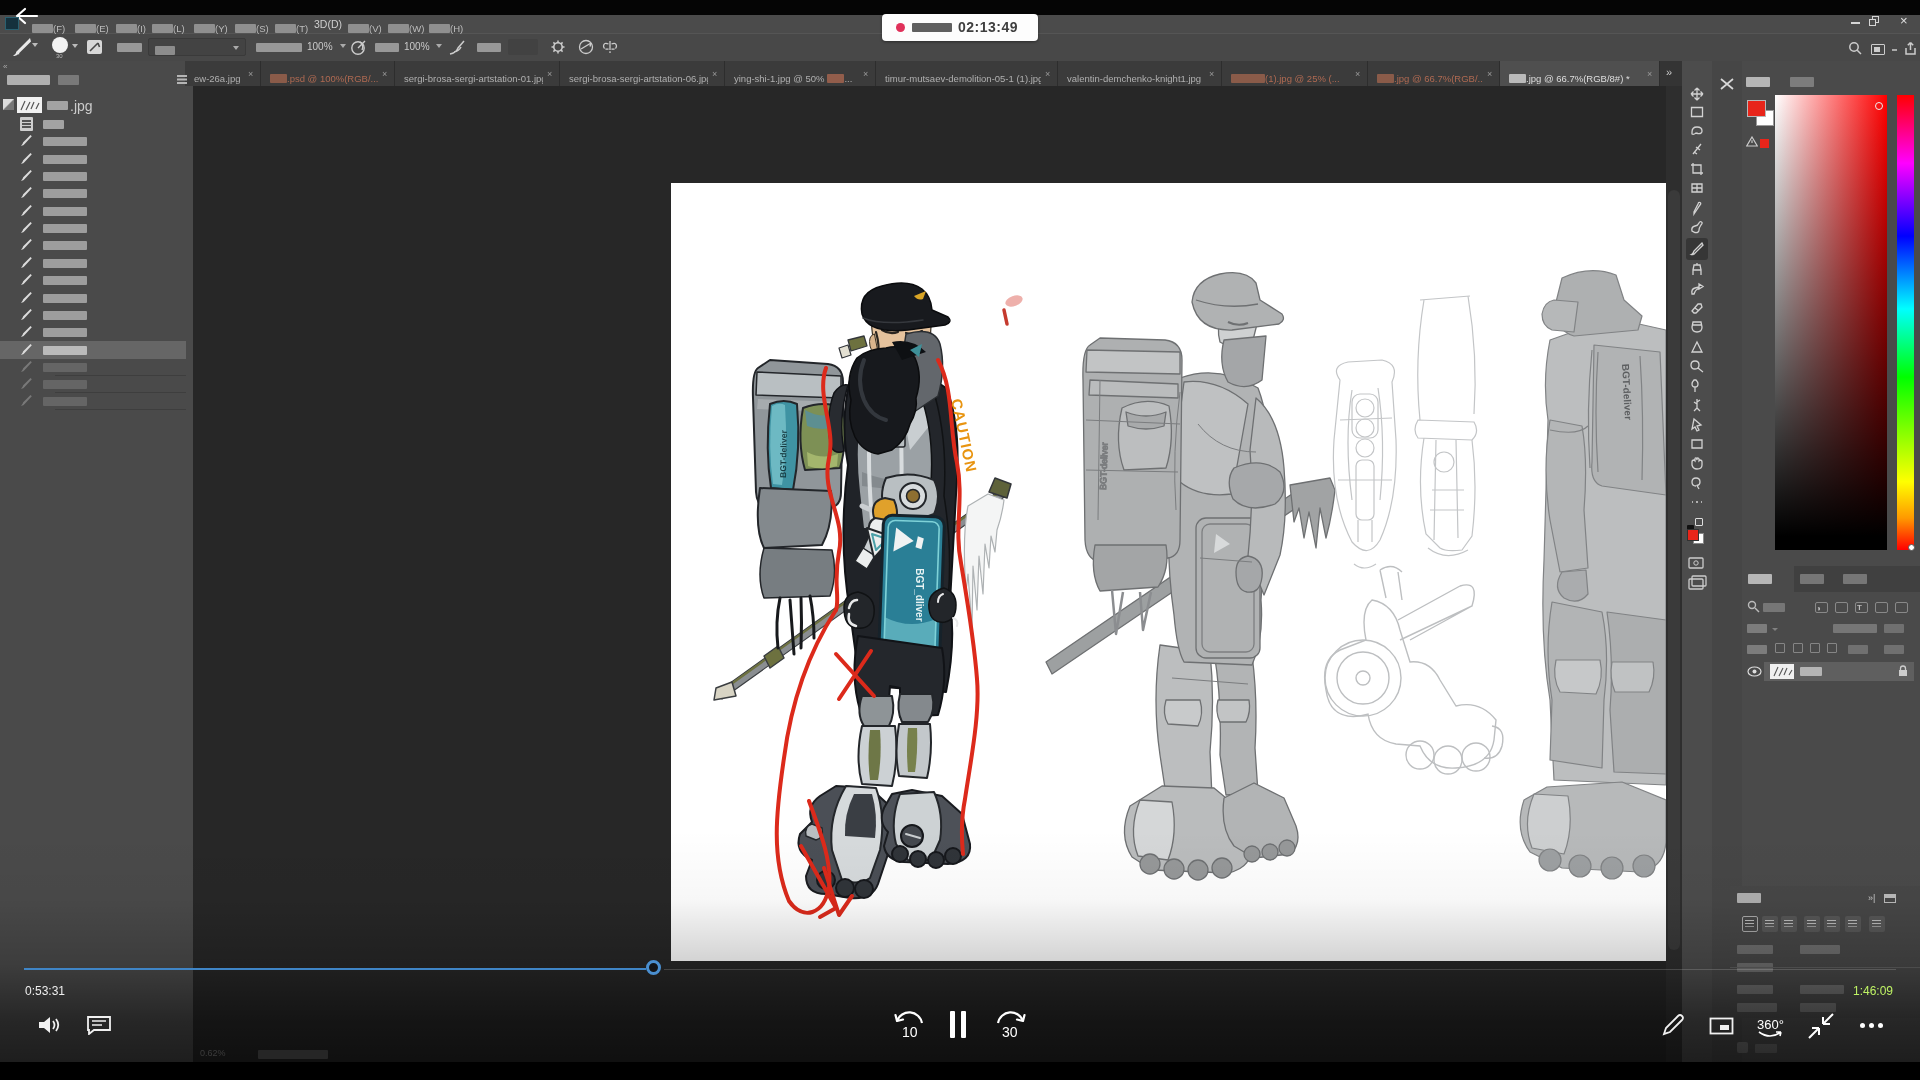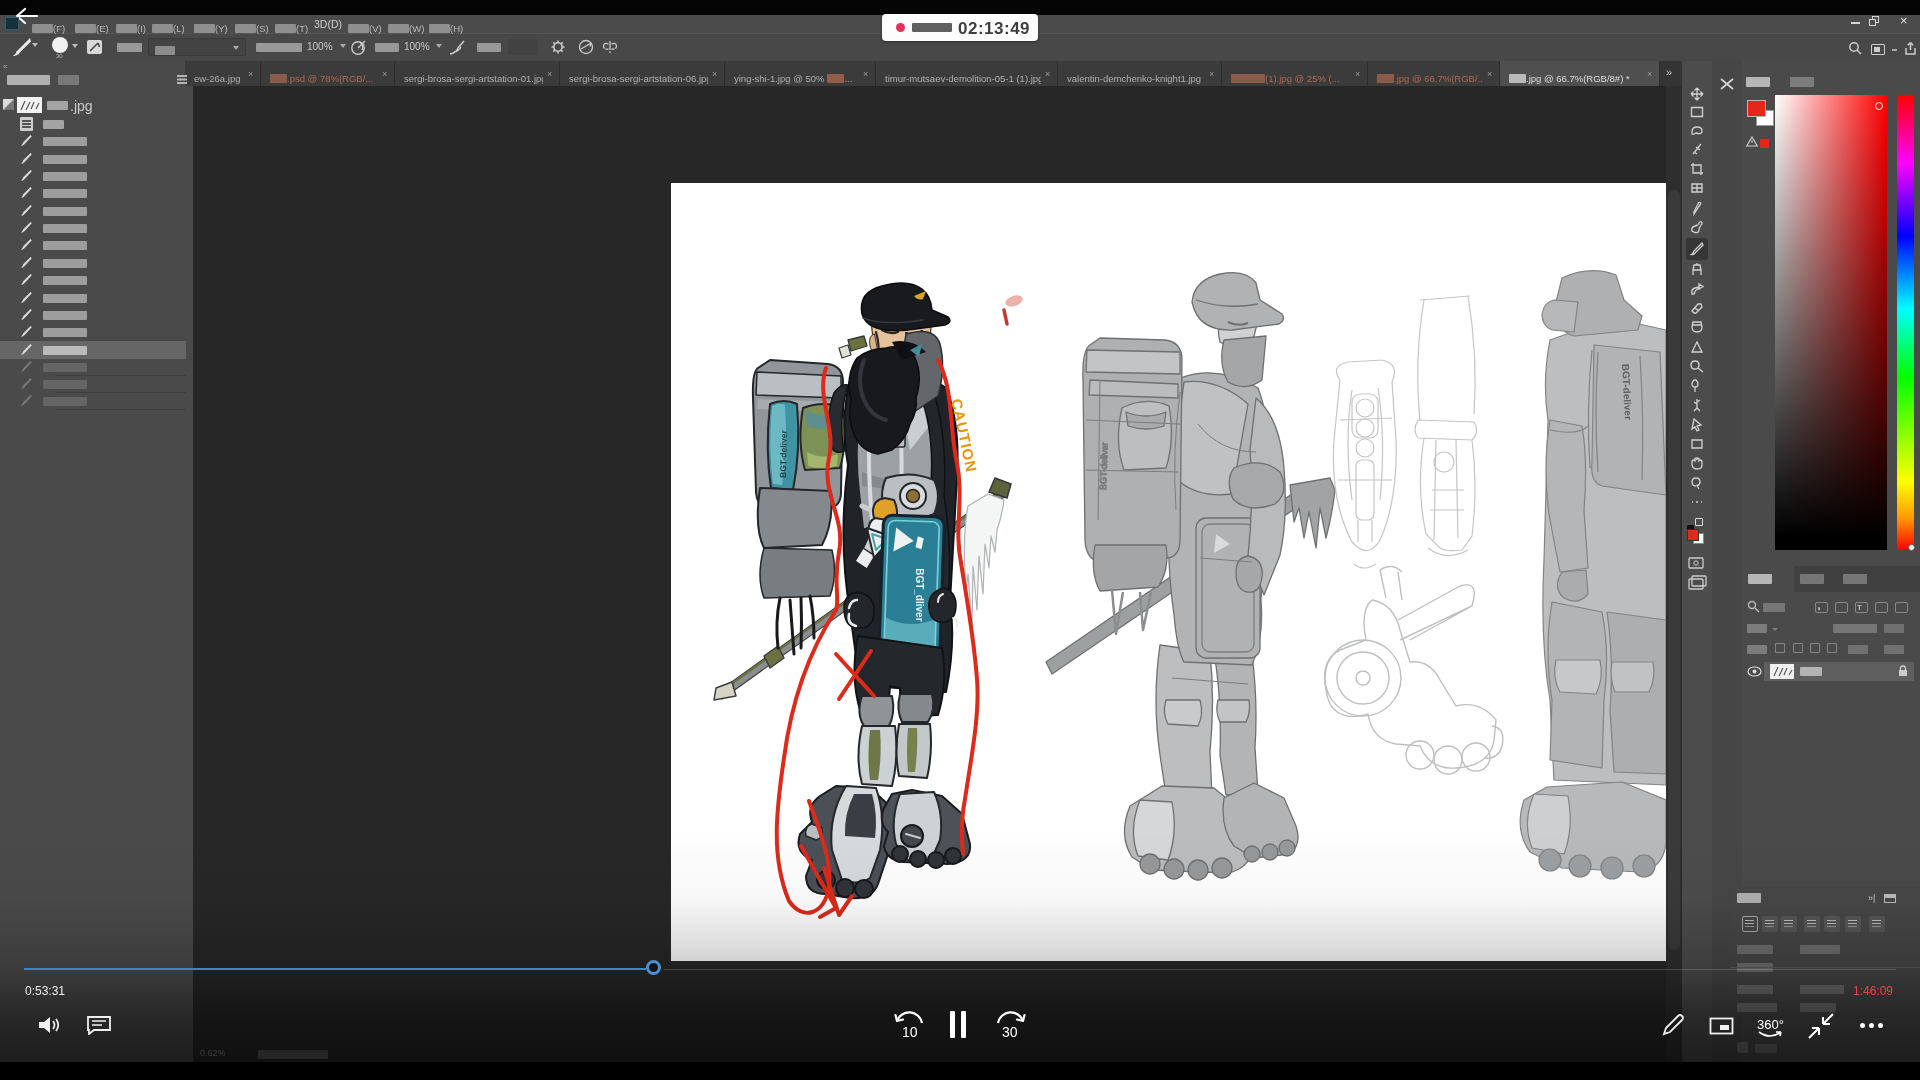--- a/index.html
+++ b/index.html
@@ -12,21 +12,21 @@
 
 <div class="abs" style="left:0;top:15px;width:1920px;height:18px;background:#4b4b4b"></div>
 <div class="abs" style="left:0;top:33px;width:1920px;height:28px;background:#484848;border-top:1px solid #555"></div>
 <div class="abs" style="left:0;top:61px;width:1920px;height:1019px;background:#272727"></div>
 <div class="abs" style="left:0;top:61px;width:193px;height:1019px;background:#4a4a4a"></div>
 <div class="abs" style="left:193px;top:61px;width:1489px;height:25px;background:#343434"></div>
 <span class="abs" style="left:185px;top:61px;width:76px;height:25px;background:#3b3b3b;border-right:1px solid #2d2d2d"></span>
 <span class="abs" style="left:194px;top:69px;white-space:nowrap;overflow:hidden;max-width:50px"><span style="color:#b0b0b0;font-size:9.5px;vertical-align:middle">ew-26a.jpg</span></span>
 <span class="abs" style="left:248px;top:69px;color:#9a9a9a;font-size:9px">×</span>
 <span class="abs" style="left:261px;top:61px;width:134px;height:25px;background:#3b3b3b;border-right:1px solid #2d2d2d"></span>
-<span class="abs" style="left:270px;top:69px;white-space:nowrap;overflow:hidden;max-width:108px"><span class="cn" style="width:17px;background:#a5674f;opacity:.75"></span><span style="color:#b06a52;font-size:9.5px;vertical-align:middle">.psd @ 78%(RGB/...</span></span>
+<span class="abs" style="left:270px;top:69px;white-space:nowrap;overflow:hidden;max-width:108px"><span class="cn" style="width:17px;background:#a5674f;opacity:.75"></span><span style="color:#b06a52;font-size:9.5px;vertical-align:middle">.psd @ 100%(RGB/...</span></span>
 <span class="abs" style="left:382px;top:69px;color:#9a9a9a;font-size:9px">×</span>
 <span class="abs" style="left:395px;top:61px;width:165px;height:25px;background:#3b3b3b;border-right:1px solid #2d2d2d"></span>
 <span class="abs" style="left:404px;top:69px;white-space:nowrap;overflow:hidden;max-width:139px"><span style="color:#b0b0b0;font-size:9.5px;vertical-align:middle">sergi-brosa-sergi-artstation-01.jpg</span></span>
 <span class="abs" style="left:547px;top:69px;color:#9a9a9a;font-size:9px">×</span>
 <span class="abs" style="left:560px;top:61px;width:165px;height:25px;background:#3b3b3b;border-right:1px solid #2d2d2d"></span>
 <span class="abs" style="left:569px;top:69px;white-space:nowrap;overflow:hidden;max-width:139px"><span style="color:#b0b0b0;font-size:9.5px;vertical-align:middle">sergi-brosa-sergi-artstation-06.jpg</span></span>
 <span class="abs" style="left:712px;top:69px;color:#9a9a9a;font-size:9px">×</span>
 <span class="abs" style="left:725px;top:61px;width:151px;height:25px;background:#3b3b3b;border-right:1px solid #2d2d2d"></span>
 <span class="abs" style="left:734px;top:69px;white-space:nowrap;overflow:hidden;max-width:125px"><span style="color:#b0b0b0;font-size:9.5px;vertical-align:middle">ying-shi-1.jpg @ 50%</span><span class="cn" style="width:17px;background:#b06a52;opacity:.75;margin-left:3px"></span><span style="color:#b0b0b0;font-size:9.5px;vertical-align:middle">...</span></span>
 <span class="abs" style="left:863px;top:69px;color:#9a9a9a;font-size:9px">×</span>
@@ -602,28 +602,28 @@
 <div class="abs" style="left:0;top:1062px;width:1920px;height:18px;background:#000"></div>
 <div class="abs" style="left:0;top:0;width:1920px;height:15px;background:#050505"></div>
 <svg class="abs" style="left:14px;top:6px" width="26" height="20" viewBox="0 0 26 20">
     <path d="M3 10 H23 M3 10 L11 3 M3 10 L11 17" stroke="#fff" stroke-width="2.2" fill="none" stroke-linecap="round"></path>
   </svg>
 <div class="abs" style="left:5px;top:17px;width:14px;height:13px;background:#15313d;border:1px solid #2a6070"></div>
 
 <div class="abs" style="left:882px;top:14px;width:156px;height:27px;background:#fdfdfd;border-radius:4px;box-shadow:0 1px 3px rgba(0,0,0,.4)">
   <span class="abs" style="left:14px;top:9px;width:9px;height:9px;border-radius:50%;background:#e0315a"></span>
   <span class="abs cn" style="left:30px;top:9px;width:40px;background:#4a4a4a;opacity:.88"></span>
-  <span class="abs" style="left:76px;top:5px;color:#3f3f3f;font-size:17px;font-weight:bold;letter-spacing:.5px">02:13:49</span>
+  <span class="abs" style="left:76px;top:5px;color:#3f3f3f;font-size:14px;font-weight:bold;letter-spacing:.5px">02:13:49</span>
 </div>
 
 <span class="abs" style="left:24px;top:968px;width:622px;height:2px;background:#3f85c6"></span>
 <span class="abs" style="left:664px;top:968.5px;width:1232px;height:1.5px;background:rgba(255,255,255,.17)"></span>
 <span class="abs" style="left:646px;top:960px;width:15px;height:15px;border:3px solid #4a8fd0;border-radius:50%;background:rgba(10,14,18,.6)"></span>
 <span class="abs" style="left:25px;top:984px;color:#eee;font-size:12px">0:53:31</span>
-<span class="abs" style="left:1853px;top:984px;color:#ef4444;font-size:12px">1:46:09</span>
+<span class="abs" style="left:1853px;top:984px;color:#bef264;font-size:12px">1:46:09</span>
 <svg class="abs" style="left:36px;top:1014px" width="28" height="22">
     <path d="M3 8 H8 L14 3 V19 L8 14 H3 Z" fill="#f0f0f0"></path>
     <path d="M17 7 q3 4 0 8 M20 5 q4.5 6 0 12" stroke="#f0f0f0" stroke-width="1.8" fill="none"></path>
   </svg>
 <svg class="abs" style="left:86px;top:1015px" width="26" height="20">
     <path d="M2 2 H24 V15 H8 L3 19 V15 H2 Z" fill="none" stroke="#f0f0f0" stroke-width="1.8"></path>
     <path d="M6 6 H20 M6 10 H16" stroke="#f0f0f0" stroke-width="1.5"></path>
   </svg>
 <svg class="abs" style="left:893px;top:1010px" width="34" height="30">
     <path d="M4 11 A 13 13 0 0 1 29 13" stroke="#fff" stroke-width="2.2" fill="none"></path>

